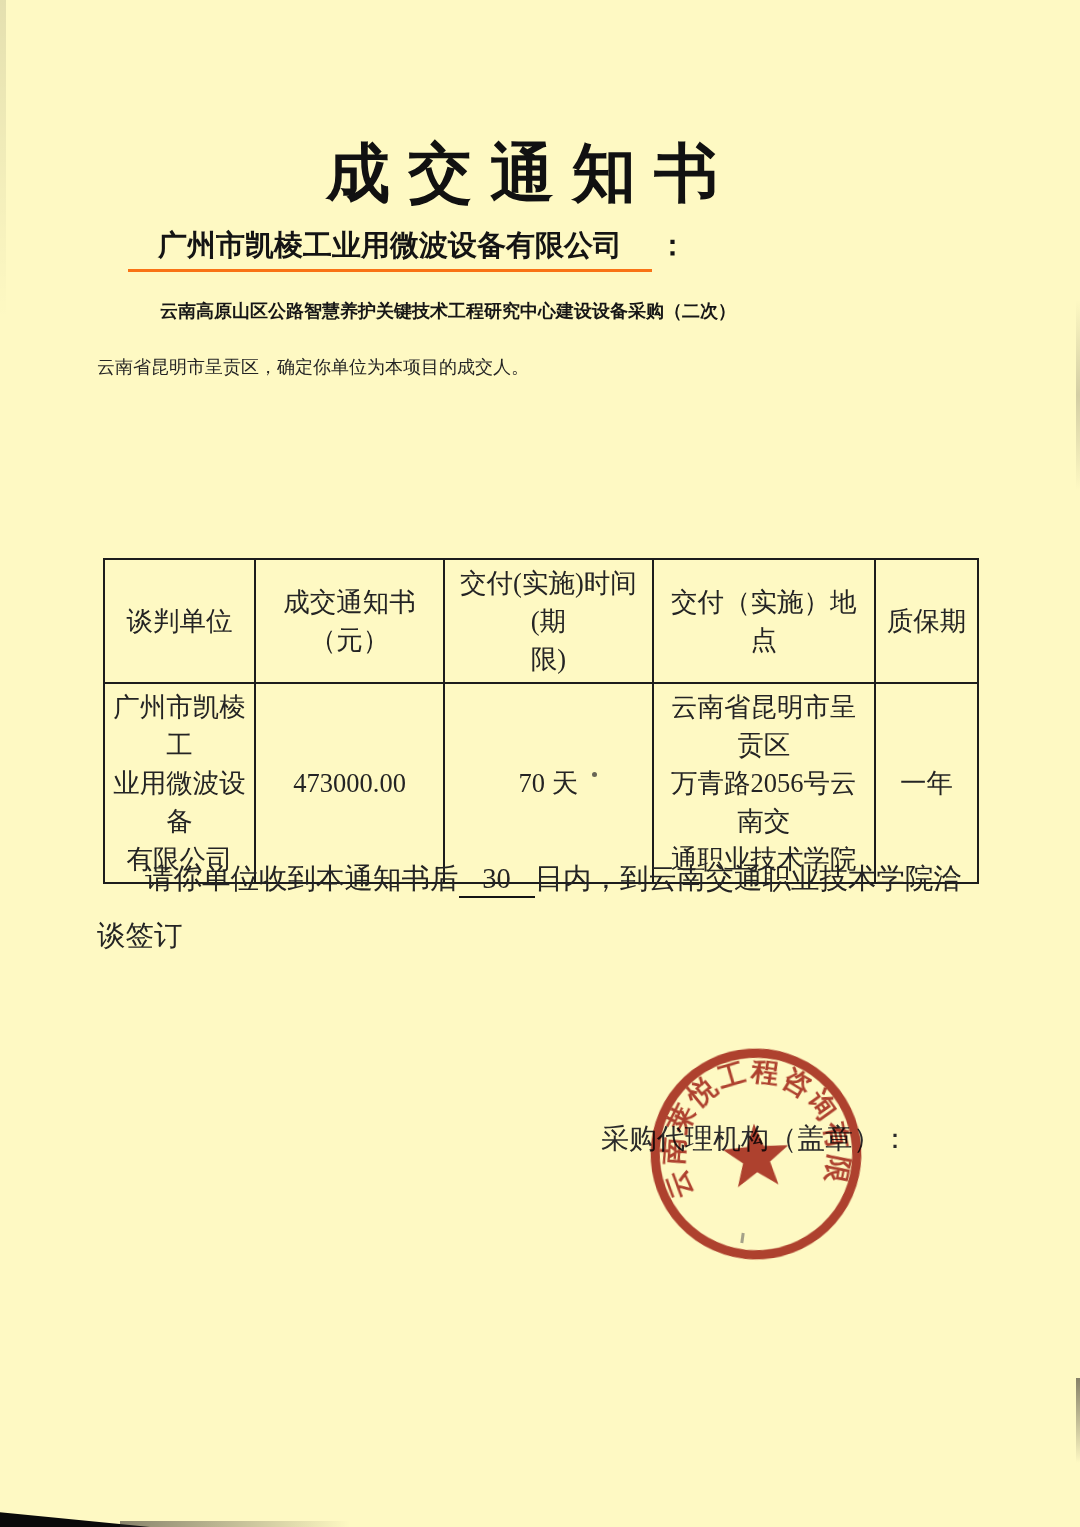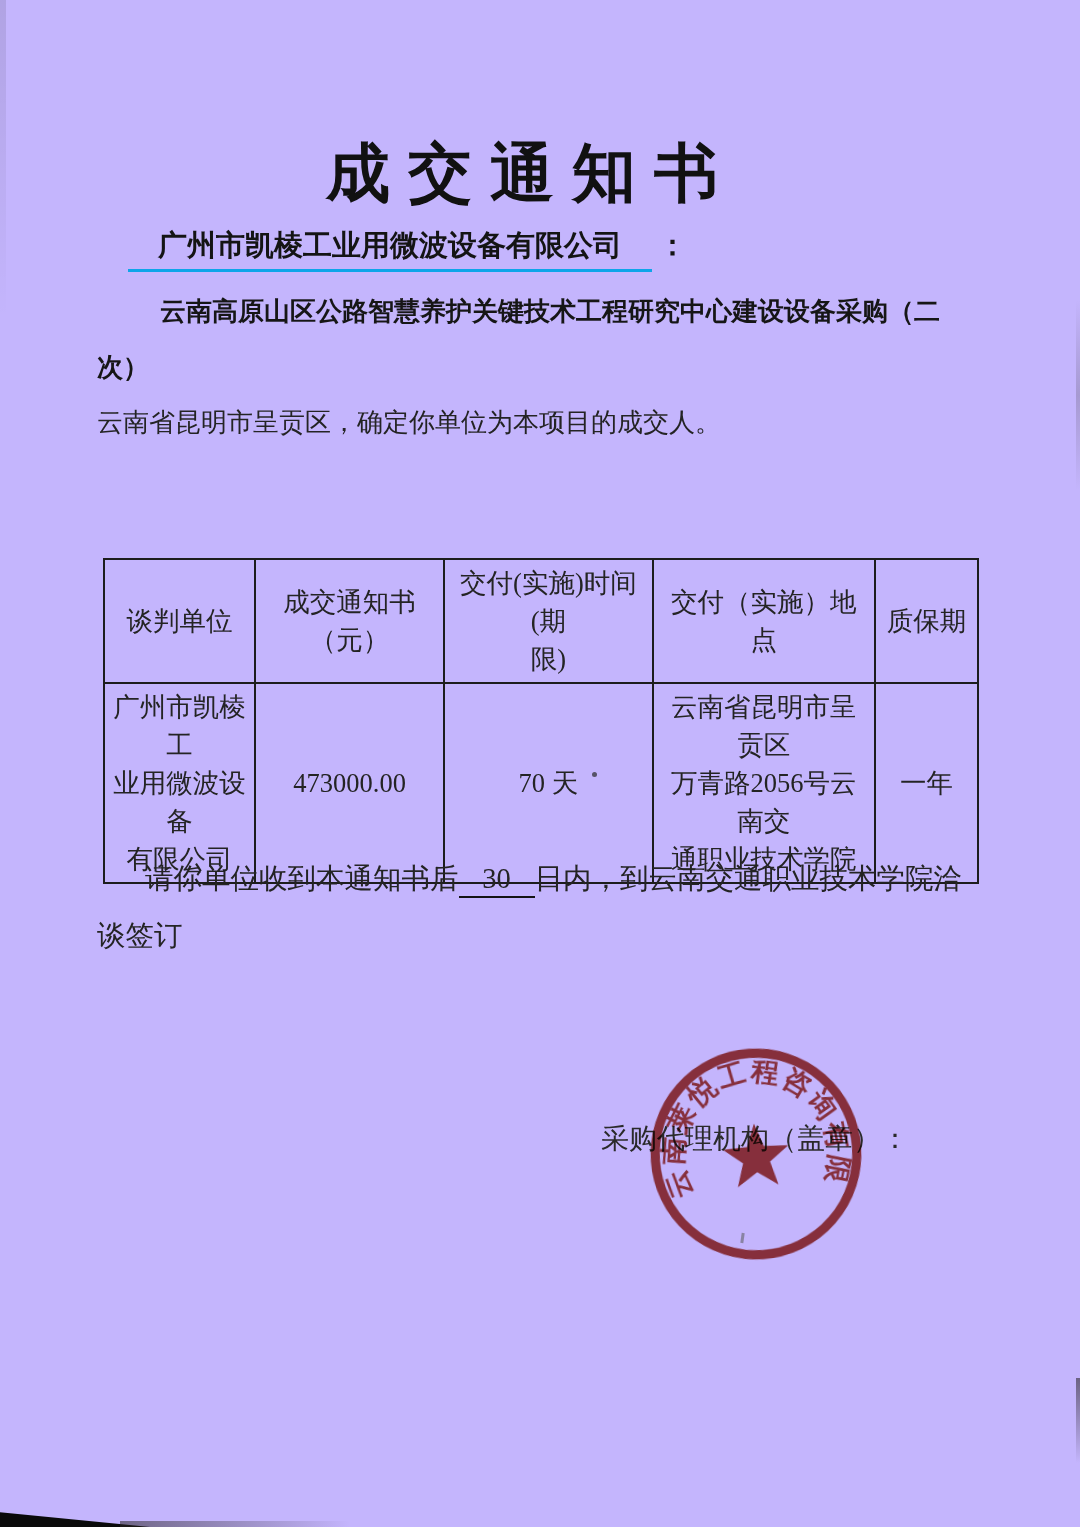--- a/index.html
+++ b/index.html
@@ -1,20 +1,20 @@
 <!DOCTYPE html>
 <html><head>
 <meta charset="utf-8">
 <style>
   html,body{margin:0;padding:0;background:#e8e8e8;}
   .page{
     position:relative;
     width:1080px;height:1527px;
     margin:0 auto;
-    background:#c4b5fd;
+    background:#fef9c3;
     overflow:hidden;
     font-family:"Liberation Serif", serif;
     color:#1c1c1c;
   }
   
   .doc-title{
     position:absolute;top:130px;left:0;width:100%;
     text-align:center;
     font-family:"Liberation Sans", sans-serif;
     font-weight:bold;
@@ -27,27 +27,27 @@
   
   .addressee{
     position:absolute;top:226px;left:128px;
     font-family:"Liberation Sans", sans-serif;
     font-weight:bold;font-size:29px;color:#141414;
     white-space:nowrap;
   }
   .addressee .name{
     display:inline-block;
     padding:0 30px 3px 30px;
-    border-bottom:3px solid #0ea5e9;
+    border-bottom:3px solid #f97316;
   }
   .addressee .colon{margin-left:6px;}
   
   .body-para{
     position:absolute;top:283px;left:97px;width:890px;
-    font-size:26px;line-height:56px;color:#242424;
+    font-size:18px;line-height:56px;color:#242424;
   }
   .body-para .b{font-family:"Liberation Sans", sans-serif;font-weight:bold;color:#161616;}
   .line1{text-indent:63px;}
   
   .award-table{
     position:absolute;top:558px;left:103px;
     width:876px;border-collapse:collapse;
     table-layout:fixed;
     font-size:26.5px;color:#242424;
   }

